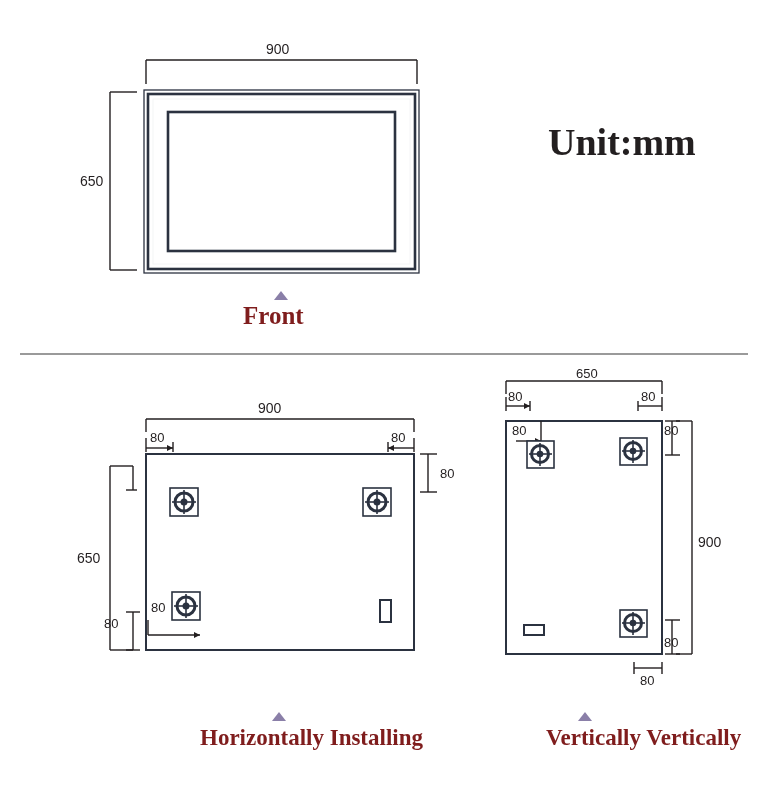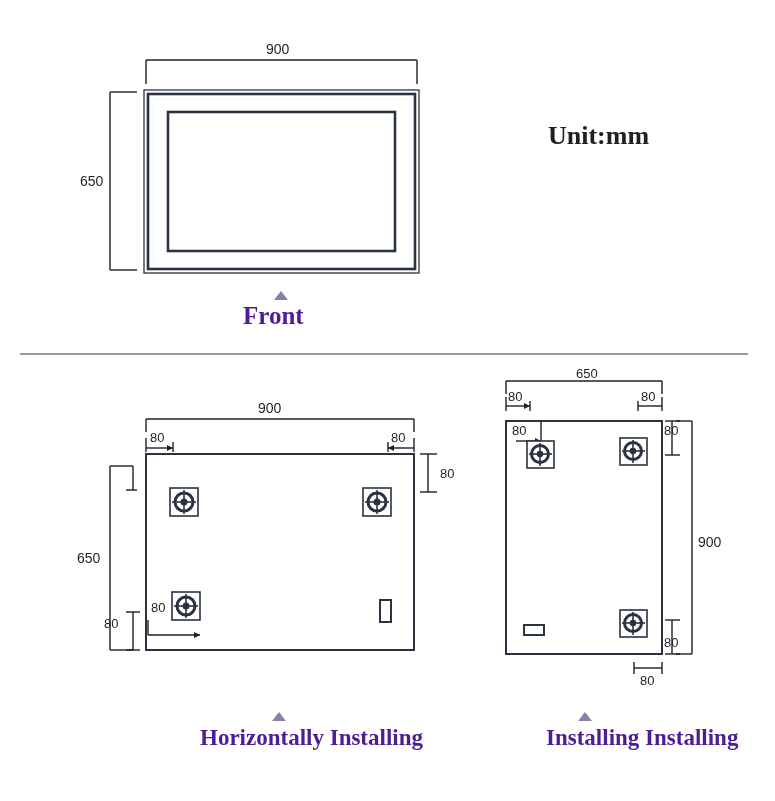--- a/index.html
+++ b/index.html
@@ -37,26 +37,26 @@
     font-size: 14px;
     letter-spacing: 0px;
   }
   .dim-sm {
     font-family: "Liberation Sans", sans-serif;
     font-size: 13px;
   }
   .serif-lbl {
     font-family: "Liberation Serif", "DejaVu Serif", serif;
     font-weight: 700;
-    color: #4c1d95;
+    color: #7f1d1d;
   }
   .unit-lbl {
     font-family: "Liberation Serif", "DejaVu Serif", serif;
     font-weight: 700;
-    font-size: 26px;
+    font-size: 38px;
     color: #231f20;
   }
   .caption {
     font-size: 23px;
     margin-left: 41px;
   }
   .front-lbl {
     font-size: 25px;
   }
   .tri {
@@ -282,15 +282,15 @@
   <div class="txt dim-sm" style="left:576px; top:367px;">650</div>
   <div class="txt dim-sm" style="left:508px; top:390px;">80</div>
   <div class="txt dim-sm" style="left:641px; top:390px;">80</div>
   <div class="txt dim-sm" style="left:512px; top:424px;">80</div>
   <div class="txt dim-sm" style="left:664px; top:424px;">80</div>
   <div class="txt dim" style="left:698px; top:535px;">900</div>
   <div class="txt dim-sm" style="left:664px; top:636px;">80</div>
   <div class="txt dim-sm" style="left:640px; top:674px;">80</div>
 
   <div class="tri" style="left:578px; top:712px;"></div>
-  <div class="txt serif-lbl caption" style="left:505px; top:726px;">Installing Installing</div>
+  <div class="txt serif-lbl caption" style="left:505px; top:726px;">Vertically Vertically</div>
 
 </div>
 
 </body></html>

